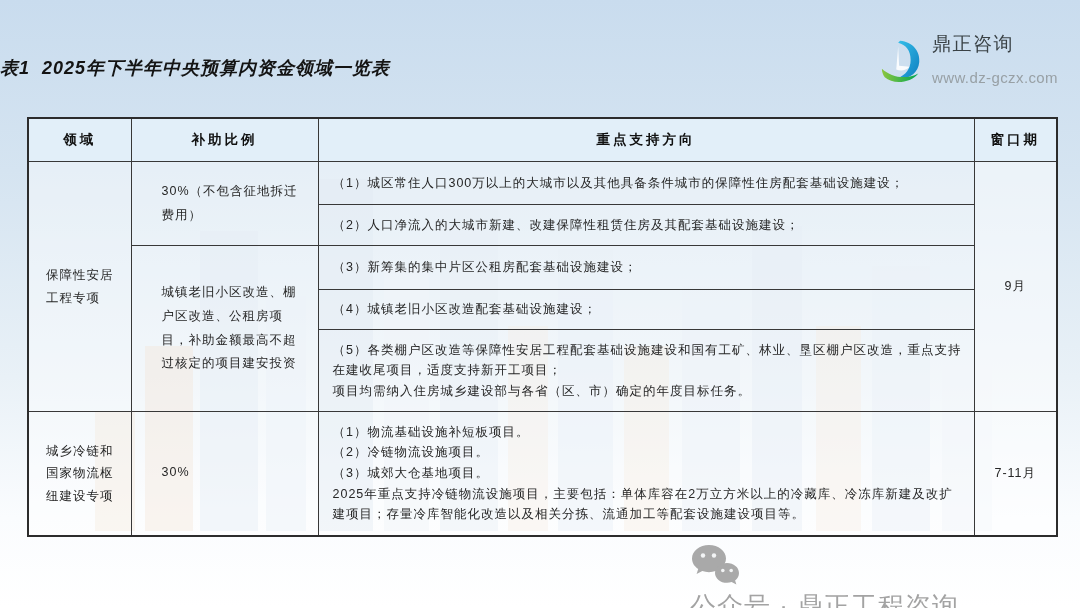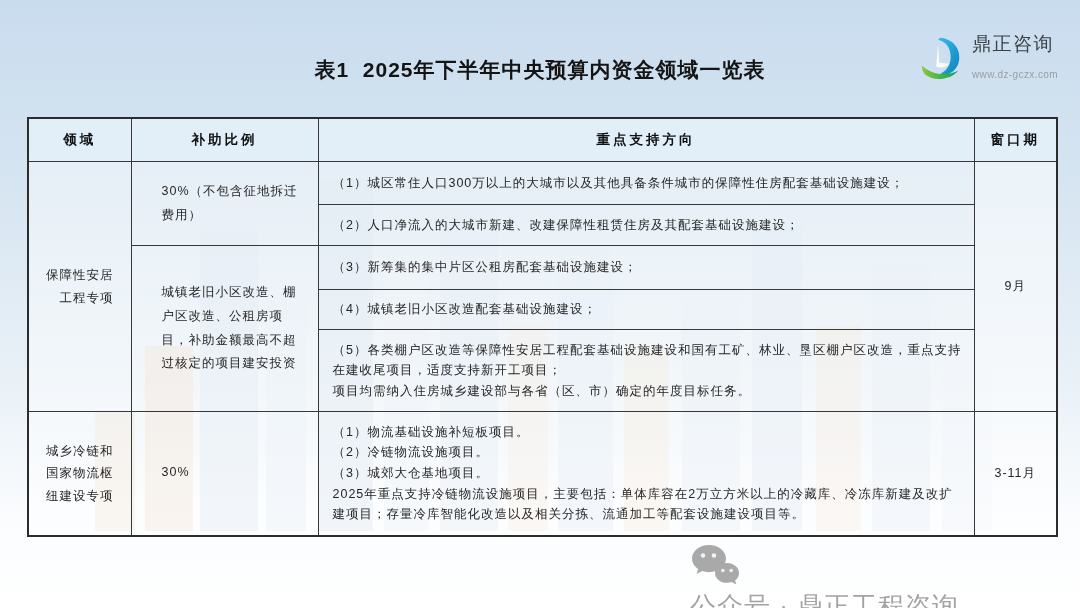--- a/index.html
+++ b/index.html
@@ -25,47 +25,47 @@
   .b9{left:558px;width:55px;height:282px;background:rgba(219,229,241,0.46);}
   .b10{left:624px;width:45px;height:185px;background:rgba(241,215,186,0.28);}
   .b11{left:682px;width:58px;height:245px;background:rgba(223,232,242,0.46);}
   .b12{left:752px;width:50px;height:305px;background:rgba(213,225,238,0.42);}
   .b13{left:816px;width:45px;height:205px;background:rgba(239,217,192,0.28);}
   .b14{left:872px;width:58px;height:265px;background:rgba(221,231,242,0.46);}
   .b15{left:942px;width:50px;height:172px;background:rgba(231,238,246,0.48);}
 
   .title{
     position:absolute;top:56px;left:0;width:1080px;
-    text-align:center;font-size:21px;font-weight:700;color:#141414;
-    letter-spacing:1px;white-space:pre;
+    text-align:left;font-size:18px;font-weight:700;color:#141414;
+    letter-spacing:1px;white-space:pre;font-style:italic;
   }
 
   .logo{position:absolute;top:34px;right:22px;display:flex;align-items:center;gap:7px;}
   .logo-mark{width:46px;height:46px;flex:0 0 auto;}
   .logo-texts{display:flex;flex-direction:column;line-height:1.05;}
   .logo-name{font-size:19px;font-weight:400;color:#3a4246;letter-spacing:1.5px;}
-  .logo-url{font-size:10px;color:#98a0a5;letter-spacing:0.4px;margin-top:16px;}
+  .logo-url{font-size:15px;color:#98a0a5;letter-spacing:0.4px;margin-top:16px;}
 
   table.main{
     position:absolute;left:27px;top:117px;width:1029px;
     border-collapse:collapse;table-layout:fixed;
     border:2px solid #2c2c2c;
   }
   table.main th,table.main td{
     border:1.5px solid #383838;
     font-size:12.5px;letter-spacing:1px;color:#262626;
     vertical-align:middle;
   }
   table.main th{
     height:40px;background:rgba(227,239,249,0.95);
     font-size:13.5px;font-weight:700;letter-spacing:3px;color:#111;
     text-align:center;
   }
   td.field{background:rgba(255,255,255,0.42);text-align:center;}
-  td.field .field-inner{display:inline-block;text-align:right;white-space:pre-line;line-height:1.8;}
+  td.field .field-inner{display:inline-block;text-align:left;white-space:pre-line;line-height:1.8;}
   td.subsidy{background:rgba(255,255,255,0.42);padding:6px 10px 6px 30px;line-height:1.9;text-align:left;}
   td.dir{background:rgba(255,255,255,0.42);padding:6px 12px 6px 14px;line-height:1.65;text-align:left;}
   td.pre{white-space:pre-line;}
   td.win{background:rgba(255,255,255,0.55);text-align:center;}
   tr.hr{height:40px;margin-top:38px;} tr.r1{height:43px;} tr.r2{height:41px;} tr.r3{height:44px;}
   tr.r4{height:40px;} tr.r5{height:82px;} tr.r6{height:124px;}
 
   .footer{
     position:absolute;top:543px;left:690px;
     display:flex;flex-direction:column;
@@ -163,21 +163,21 @@
         <td class="field">
           <span class="field-inner">城乡冷链和
 国家物流枢
 纽建设专项</span>
         </td>
         <td class="subsidy">30%</td>
         <td class="dir pre">（1）物流基础设施补短板项目。
 （2）冷链物流设施项目。
 （3）城郊大仓基地项目。
 2025年重点支持冷链物流设施项目，主要包括：单体库容在2万立方米以上的冷藏库、冷冻库新建及改扩建项目；存量冷库智能化改造以及相关分拣、流通加工等配套设施建设项目等。</td>
-        <td class="win">3-11月</td>
+        <td class="win">7-11月</td>
       </tr>
     </tbody>
   </table>
 
   <div class="footer">
     <svg class="wechat" viewBox="0 0 50 46">
       <g fill="#a9a9a9">
         <path d="M19,2 C9.6,2 2,8.1 2,15.6 C2,19.9 4.4,23.6 8.2,26 L6.6,31 L12.3,28.1 C14.3,28.8 16.6,29.2 19,29.2 C28.4,29.2 36,23.1 36,15.6 C36,8.1 28.4,2 19,2 Z"></path>
         <path d="M37,20 C30.4,20 25,24.4 25,29.9 C25,35.4 30.4,39.8 37,39.8 C38.6,39.8 40.2,39.5 41.6,39.1 L46.4,41.5 L45.1,37.4 C47.5,35.6 49,33 49,29.9 C49,24.4 43.6,20 37,20 Z"></path>
       </g>

